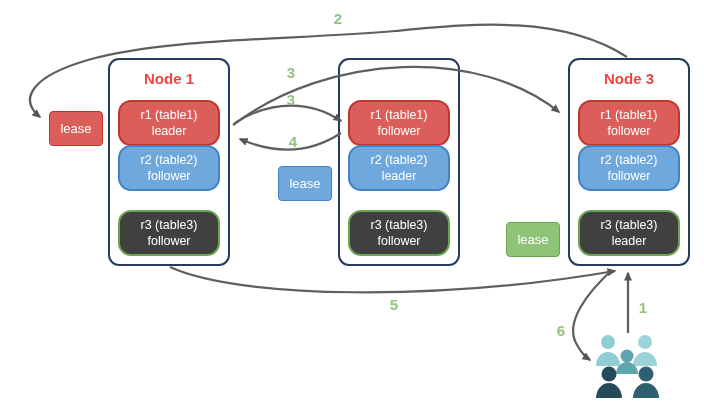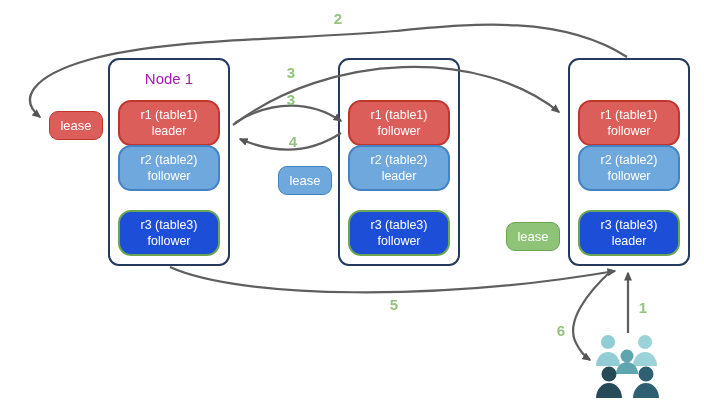--- a/index.html
+++ b/index.html
@@ -7,34 +7,34 @@
     position:relative;width:704px;height:405px;background:#ffffff;overflow:hidden;
     font-family:"Liberation Sans", sans-serif;
   }
   
   .node{
     position:absolute;top:58px;width:122px;height:208px;background:#ffffff;
     border:2px solid #243a5e;border-radius:11px;box-sizing:border-box;z-index:1;
   }
   .node-title{
     position:absolute;top:10px;left:0;width:100%;text-align:center;
-    font-size:15px;font-weight:normal;color:#a21caf;
+    font-size:15px;font-weight:bold;color:#ef4444;
   }
   .replica{
     position:absolute;left:8px;width:102px;height:46px;border-radius:13px;
     box-sizing:border-box;border:2px solid;display:flex;flex-direction:column;
     align-items:center;justify-content:center;color:#ffffff;font-size:12.5px;line-height:1.3;
     text-align:center;
   }
   .replica.red{background:#dc5e5a;border-color:#c0362f;top:40px;}
   .replica.blue{background:#6fa8dc;border-color:#4382c4;top:85px;}
-  .replica.green{background:#1d4ed8;border-color:#6aa552;top:150px;}
+  .replica.green{background:#404040;border-color:#6aa552;top:150px;}
   
   .lease{
-    position:absolute;width:54px;height:29px;border-radius:9px;border:1.5px solid;
+    position:absolute;width:54px;height:35px;border-radius:4px;border:1.5px solid;
     box-sizing:border-box;display:flex;align-items:center;justify-content:center;
     color:#ffffff;font-size:13px;z-index:1;
   }
   .lease.red{background:#dc5e5a;border-color:#c0362f;left:49px;top:111px;}
   .lease.blue{background:#6fa8dc;border-color:#4382c4;left:278px;top:166px;}
   .lease.green{background:#8fc377;border-color:#6aa552;left:506px;top:222px;}
   
   .step{
     position:absolute;transform:translate(-50%,-50%);color:#93c47d;
     font-size:15px;font-weight:bold;z-index:3;
@@ -73,20 +73,21 @@
       <span>r2 (table2)</span>
       <span>leader</span>
     </div>
     <div class="replica green">
       <span>r3 (table3)</span>
       <span>follower</span>
     </div>
   </div>
 
   <div class="node" style="left:568px">
+    <div class="node-title">Node 3</div>
     <div class="replica red">
       <span>r1 (table1)</span>
       <span>follower</span>
     </div>
     <div class="replica blue">
       <span>r2 (table2)</span>
       <span>follower</span>
     </div>
     <div class="replica green">
       <span>r3 (table3)</span>

